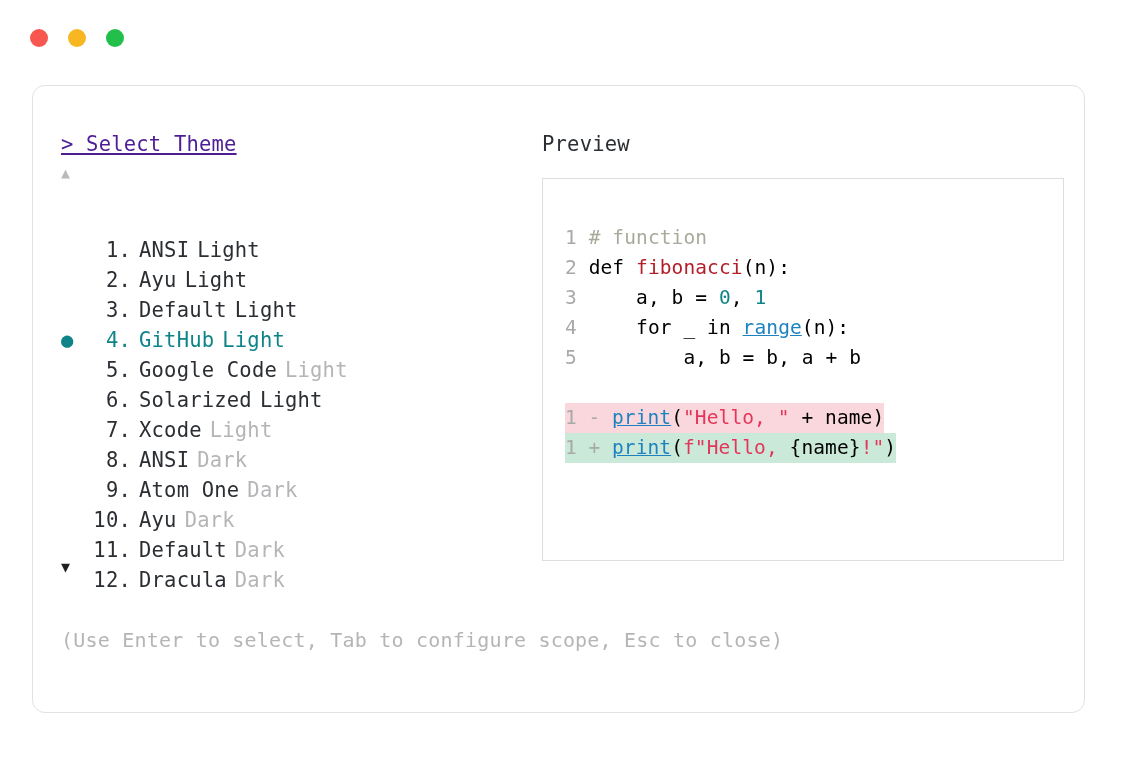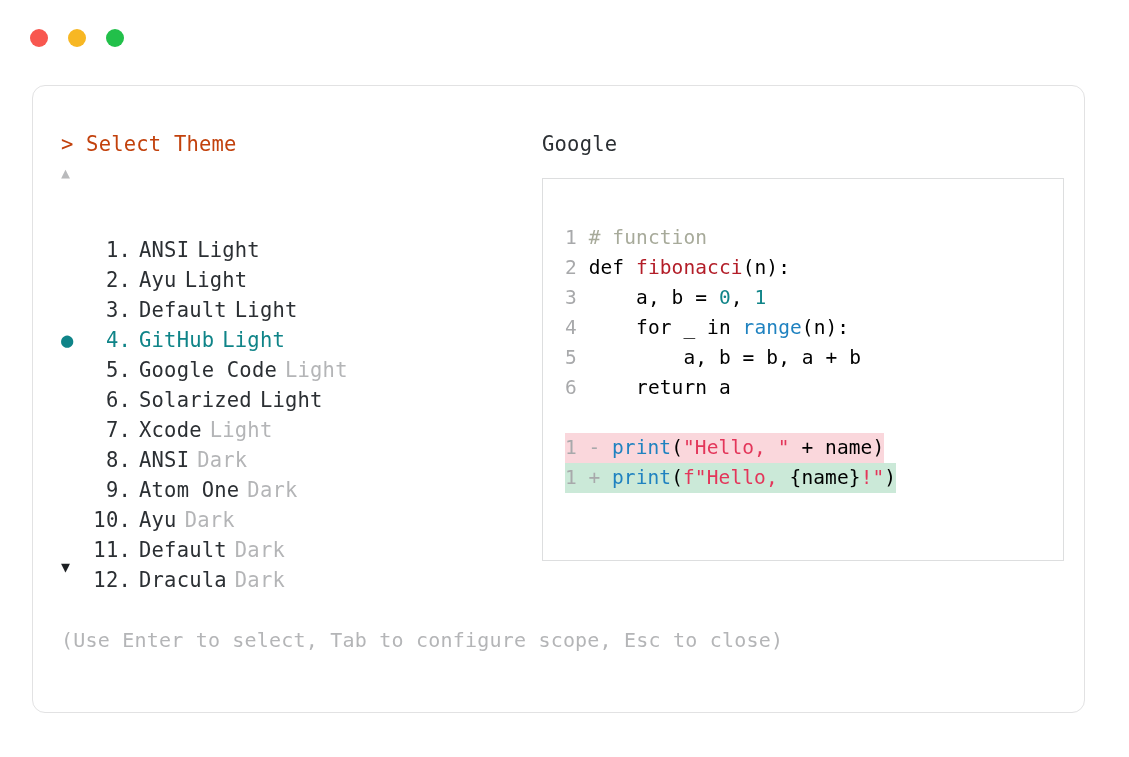--- a/index.html
+++ b/index.html
@@ -44,23 +44,24 @@
   
   .left-pane {
     position: absolute;
     left: 28px;
     top: 46px;
     width: 470px;
   }
   .prompt {
     font-size: 20.5px;
     line-height: 24px;
-    color: #c2410c;
-    letter-spacing: 0.2px;
-    white-space: pre;
+    color: #4c1d95;
+    letter-spacing: 0.2px;
+    white-space: pre;
+    text-decoration: underline;
   }
   .arrow {
     font-size: 15px;
     line-height: 22px;
     margin-top: 6px;
     height: 22px;
     letter-spacing: 0;
   }
   .arrow-up   { color: #b9babc; }
   .arrow-down { color: #1d2023; }
@@ -142,21 +143,21 @@
   }
   .ln {
     color: #a8a9ab;
   }
   .spacer-line { height: 30px; }
 
   
   .tok-comment { color: #a7aa9a; }
   .tok-func    { color: #b31d28; }
   .tok-num     { color: #0f8488; }
-  .tok-builtin { color: #1f82c0; }
+  .tok-builtin { color: #1f82c0; text-decoration: underline; }
   .tok-str     { color: #e3365a; }
   .tok-plain   { color: #000000; }
 
   
   .diff-line { display: flex; height: 30px; align-items: stretch; }
   .diff-ln {
     color: #a8a9ab;
     font-size: 19.5px;
     line-height: 30px;
     white-space: pre;
@@ -199,29 +200,28 @@
         <div class="theme-row"><span class="bullet-col"></span><span class="num-col">11.</span><span class="name">Default</span><span class="variant muted">Dark</span></div>
         <div class="theme-row"><span class="bullet-col"></span><span class="num-col">12.</span><span class="name">Dracula</span><span class="variant muted">Dark</span></div>
       </div>
 
     <div class="arrow arrow-down">▼</div>
   </div>
 
   <div class="hint">(Use Enter to select, Tab to configure scope, Esc to close)</div>
 
   <div class="right-pane">
-    <div class="preview-label">Google</div>
+    <div class="preview-label">Preview</div>
     <div class="preview-box">
       <div id="code-block">
           <div class="code-line"><span class="ln">1 </span><span class="tok-comment"># function</span></div>
           <div class="code-line"><span class="ln">2 </span><span class="tok-plain">def </span><span class="tok-func">fibonacci</span><span class="tok-plain">(n):</span></div>
           <div class="code-line"><span class="ln">3 </span><span class="tok-plain">    a, b = </span><span class="tok-num">0</span><span class="tok-plain">, </span><span class="tok-num">1</span></div>
           <div class="code-line"><span class="ln">4 </span><span class="tok-plain">    for _ in </span><span class="tok-builtin">range</span><span class="tok-plain">(n):</span></div>
           <div class="code-line"><span class="ln">5 </span><span class="tok-plain">        a, b = b, a + b</span></div>
-          <div class="code-line"><span class="ln">6 </span><span class="tok-plain">    return a</span></div>
         </div>
       <div class="spacer-line"></div>
       <div id="diff-block">
           <div class="diff-line diff-del">
             <span class="diff-ln">1 - </span>
             <span class="diff-inner"><span class="tok-builtin">print</span><span class="tok-plain">(</span><span class="tok-str">"Hello, "</span><span class="tok-plain"> + name)</span></span>
           </div>
           <div class="diff-line diff-add">
             <span class="diff-ln">1 + </span>
             <span class="diff-inner"><span class="tok-builtin">print</span><span class="tok-plain">(</span><span class="tok-str">f"Hello, </span><span class="tok-plain">{name}</span><span class="tok-str">!"</span><span class="tok-plain">)</span></span>

